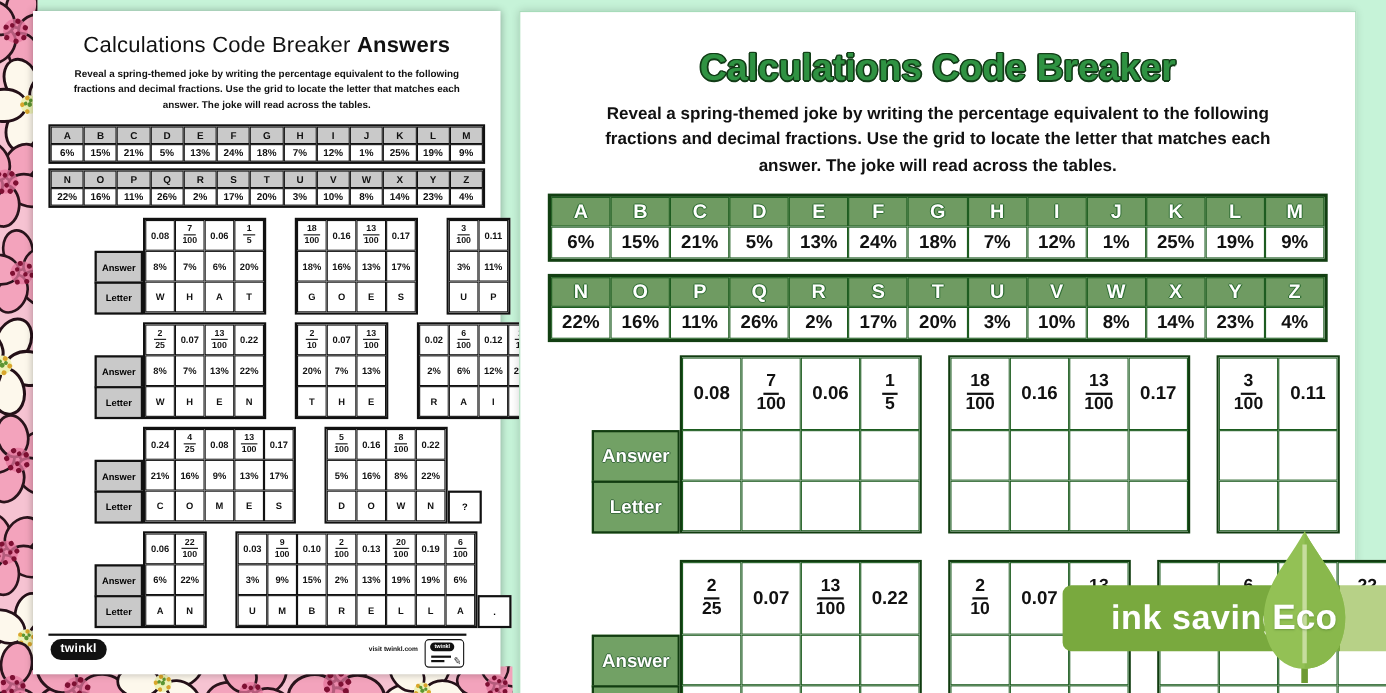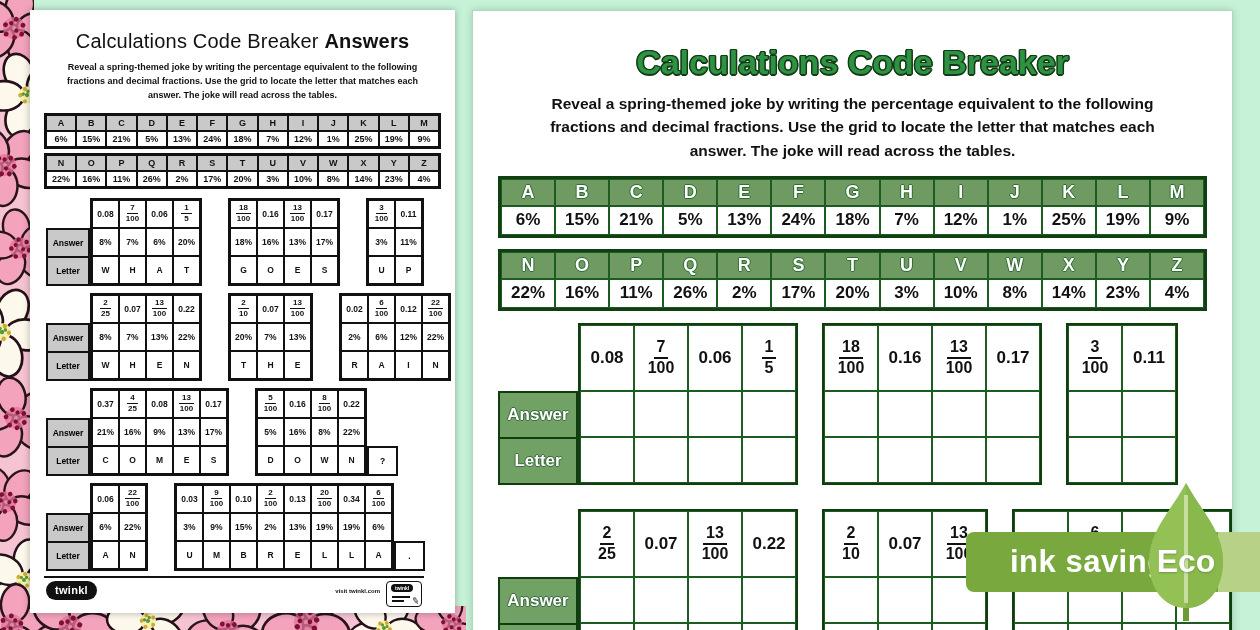--- a/index.html
+++ b/index.html
@@ -29,21 +29,21 @@
   .instr-left{font-size:9px;font-weight:bold;color:#111;text-align:center;line-height:1.55;margin:0 14px 10px;}
   .lgt{display:grid;grid-template-columns:repeat(13,1fr);box-sizing:border-box;}
   .lgt-left{border:2px solid #111;margin-bottom:4px;}
   .lgt-left>div{box-sizing:border-box;border:1px solid #111;display:flex;align-items:center;justify-content:center;
     font-size:9px;font-weight:bold;color:#111;}
   .lgt-left .lg-head{background:#c9c9c9;height:16px;}
   .lgt-left .lg-val{height:16px;}
   
   .trow{display:flex;align-items:flex-end;}
   .twrap{display:flex;align-items:flex-end;}
-  .labcol{display:flex;flex-direction:column;width:var(--lw);}
+  .labcol{display:flex;flex-direction:column;width:var(--lw);margin-left:40px;}
   .labspacer{height:var(--sp);}
   .lab{box-sizing:border-box;height:var(--labh);border:2px solid var(--obc);background:var(--lblbg);
     display:flex;align-items:center;justify-content:center;font-weight:bold;font-size:var(--fs);}
   .lab + .lab{margin-top:-2px;}
   .main{border:2px solid var(--obc);display:grid;background:#fff;}
   .main>div{box-sizing:border-box;border:1px solid var(--bc);display:flex;align-items:center;justify-content:center;
     font-weight:bold;font-size:var(--fs);color:#111;background:#fff;}
   .vcell{height:var(--vh);}
   .acell{height:var(--ah);}
   .lcell{height:var(--lh);}
@@ -385,21 +385,21 @@
         </div>
       </div>
       <div class="trow">
         <div class="twrap">
           <div class="labcol">
             <div class="labspacer"></div>
             <div class="lab">Answer</div>
             <div class="lab">Letter</div>
           </div>
           <div class="main" style="grid-template-columns: repeat(5, var(--cw));">
-            <div class="vcell">0.37</div>
+            <div class="vcell">0.24</div>
             <div class="vcell">
               <span class="frac">
                 <span class="fn">4</span>
                 <span class="fd">25</span>
               </span>
             </div>
             <div class="vcell">0.08</div>
             <div class="vcell">
               <span class="frac">
                 <span class="fn">13</span>
@@ -486,21 +486,21 @@
                 <span class="fd">100</span>
               </span>
             </div>
             <div class="vcell">0.13</div>
             <div class="vcell">
               <span class="frac">
                 <span class="fn">20</span>
                 <span class="fd">100</span>
               </span>
             </div>
-            <div class="vcell">0.34</div>
+            <div class="vcell">0.19</div>
             <div class="vcell">
               <span class="frac">
                 <span class="fn">6</span>
                 <span class="fd">100</span>
               </span>
             </div>
             <div class="acell">3%</div>
             <div class="acell">9%</div>
             <div class="acell">15%</div>
             <div class="acell">2%</div>

